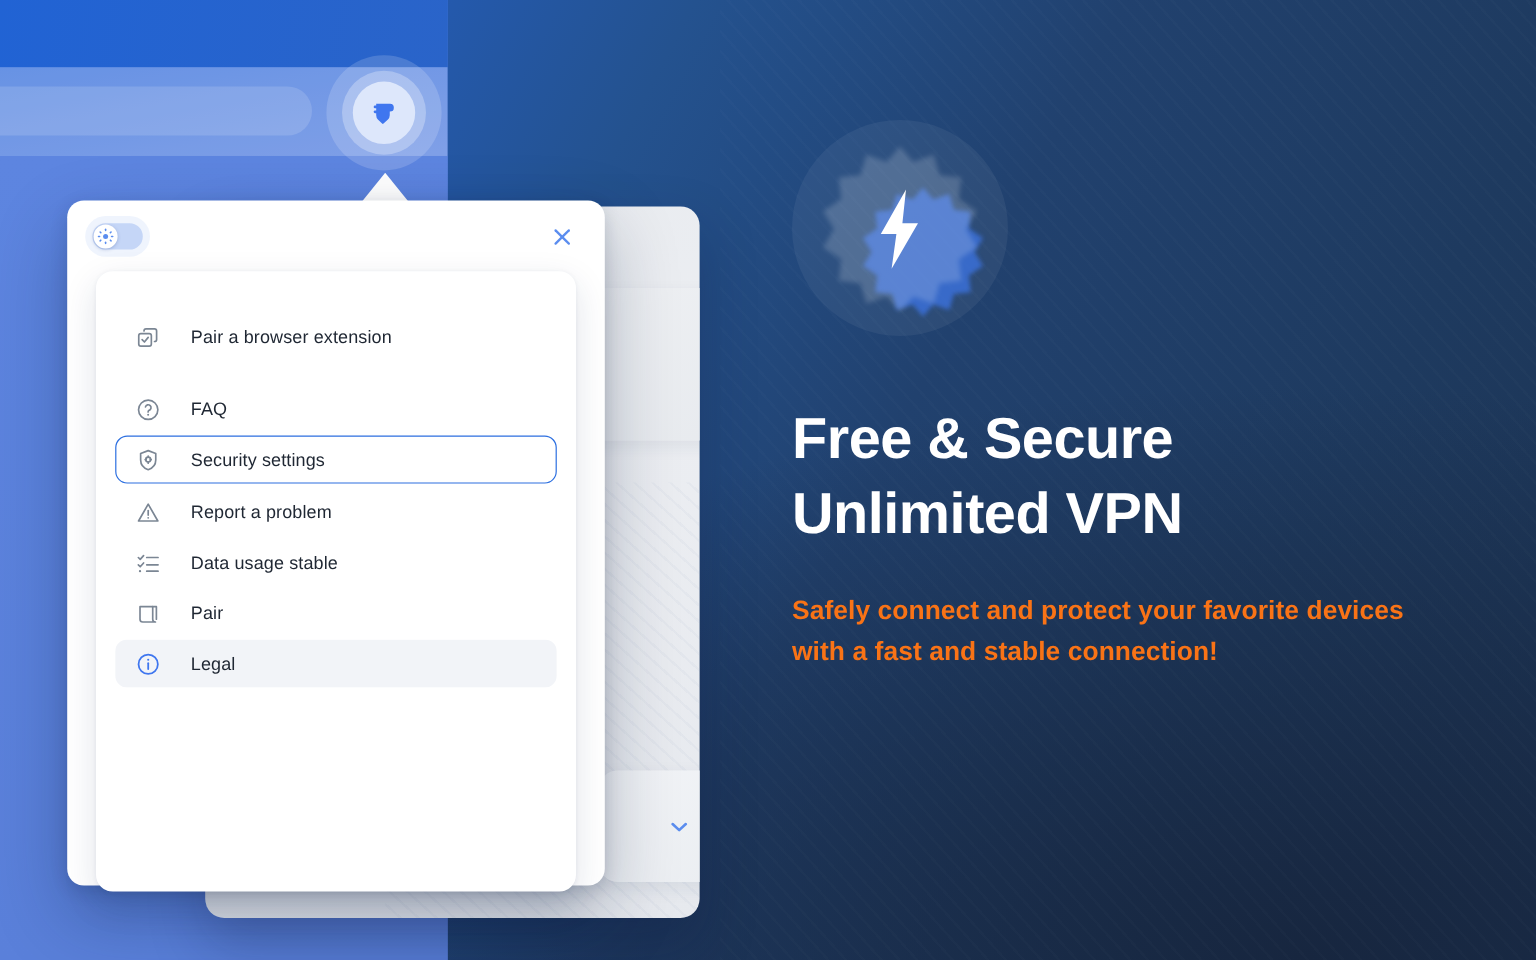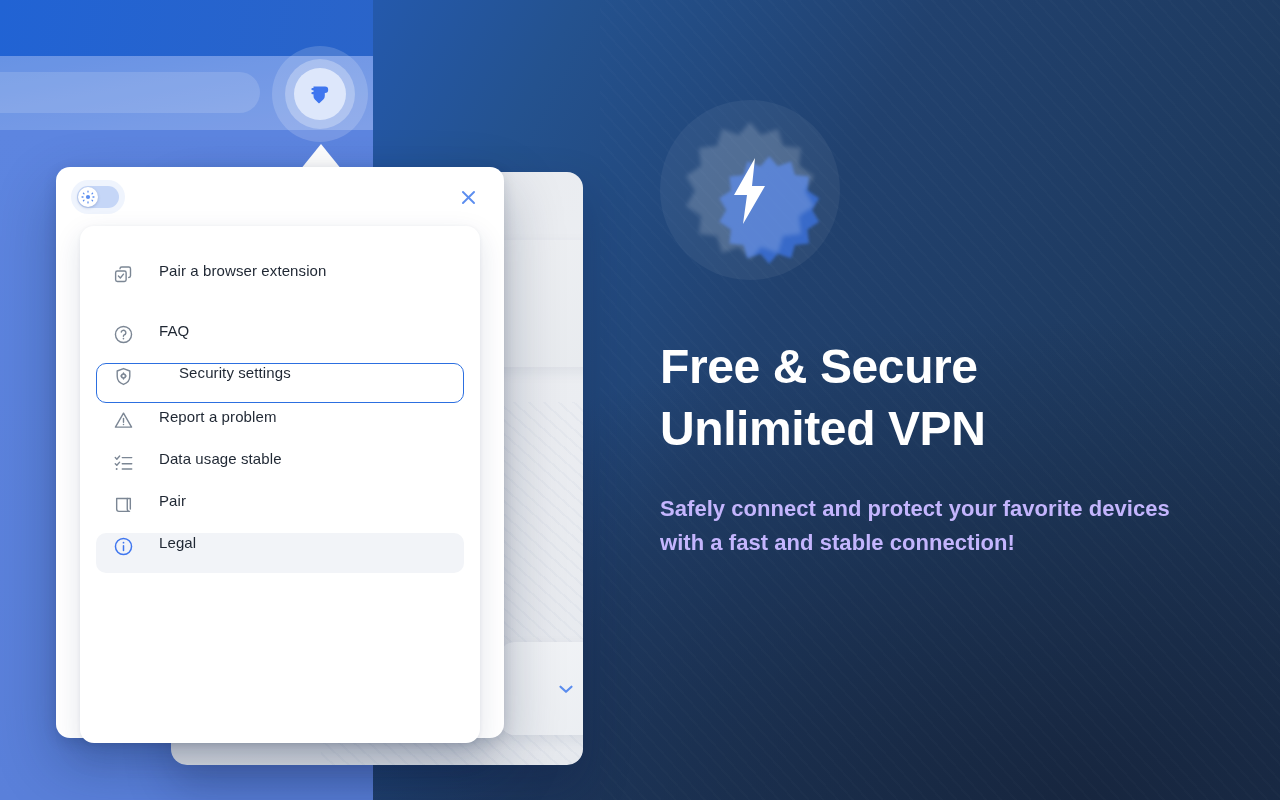--- a/index.html
+++ b/index.html
@@ -127,56 +127,56 @@
   }
 
   
   .menu-card {
     position:absolute; left:24px; top:59px; width:400px; height:517px;
     background:#ffffff; border-radius:14px;
     box-shadow:0 10px 28px rgba(25,45,90,.13), 0 1px 4px rgba(25,45,90,.07);
   }
   .menu-list { position:absolute; left:16px; top:35px; width:368px; }
   .menu-item {
-    position:relative; display:flex; 
+    position:relative; display:flex; align-items:center;
     height:40px; padding:0 14px; margin-bottom:0;
     border-radius:10px; cursor:pointer;
     border:1px solid transparent;
   }
   .menu-item .mi-icon {
     width:24px; height:24px; flex:0 0 24px;
     display:flex; align-items:center; justify-content:center;
     margin-right:24px;
   }
   .menu-item .mi-label {
     font-size:15px; color:#1f2733; letter-spacing:.1px; white-space:nowrap;
   }
   .menu-item.is-focused {
-    border:1px solid #2c6fe0; background:#ffffff;gap:20px;
+    border:1px solid #2c6fe0; background:#ffffff;
   }
   .menu-item.is-hover {
     background:#f2f4f8;
   }
   .mi-spacer { height:0; }
 
   
   .hero { position:absolute; left:660px; top:0; width:560px; height:800px; }
   .hero-badge-wrap { position:absolute; left:0px; top:100px; width:180px; height:180px; }
   .hero-glow {
     position:absolute; left:0; top:0; width:180px; height:180px;
     border-radius:50%; background:rgba(255,255,255,0.055);
   }
   .hero-title {
     position:absolute; left:0; top:336px; width:540px;
     font-size:48px; line-height:62px; font-weight:bold; color:#ffffff;
     letter-spacing:-0.4px;
   }
   .hero-sub {
     position:absolute; left:0; top:492px; width:520px;
-    font-size:22px; line-height:34px; font-weight:bold; color:#c4b5fd;
+    font-size:22px; line-height:34px; font-weight:bold; color:#f97316;
     letter-spacing:.05px;
   }
 
   svg { display:block; }
 </style>
 </head>
 <body>
 
 <div id="stage">
 

